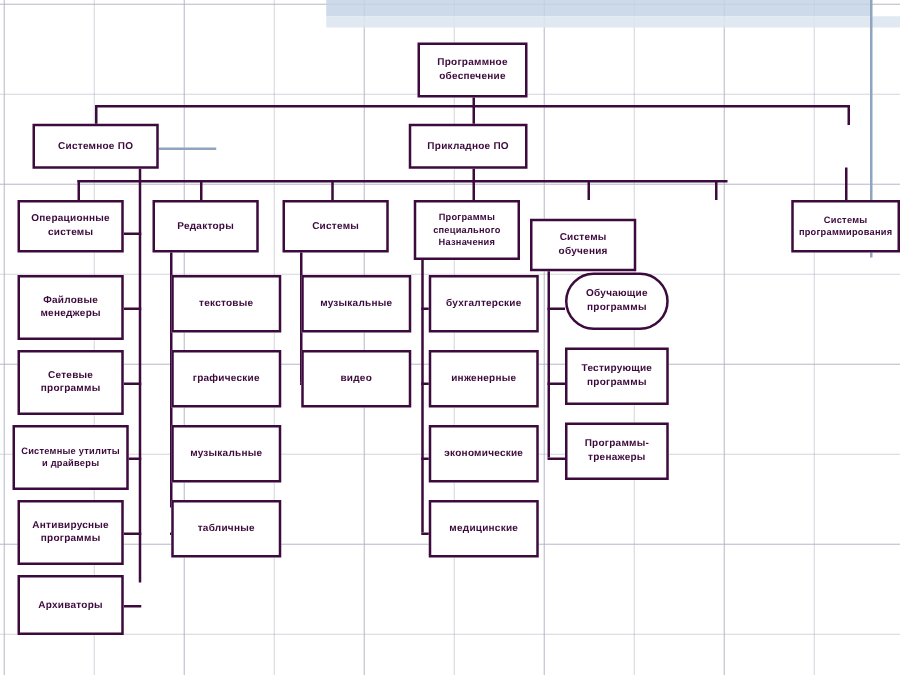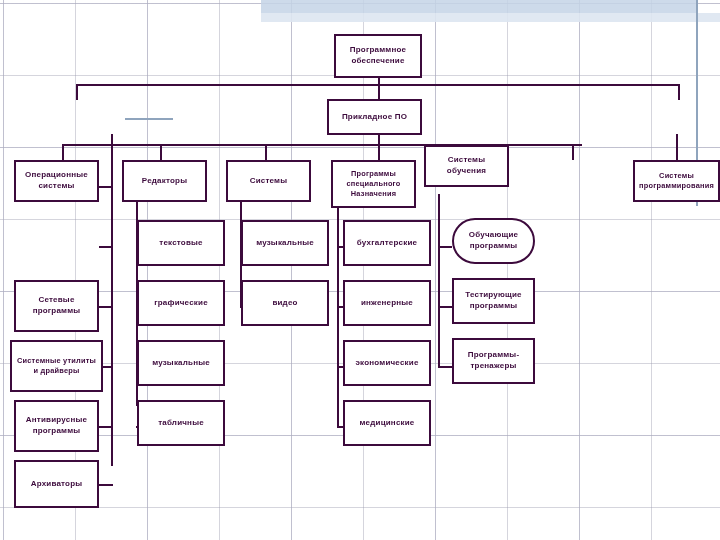--- a/index.html
+++ b/index.html
@@ -182,29 +182,31 @@
   <div class="conn h" style="left:337px; top:366px; width:14px;"></div>
   <div class="conn h" style="left:337px; top:426px; width:14px;"></div>
 
   <div class="conn v" style="left:438px; top:194px; height:172px;"></div>
   <div class="conn h" style="left:438px; top:246px; width:14px;"></div>
   <div class="conn h" style="left:438px; top:306px; width:14px;"></div>
   <div class="conn h" style="left:438px; top:366px; width:14px;"></div>
 
   <div class="node" style="left:334px; top:34px;  width:88px;  height:44px;">Программное обеспечение</div>
 
+  <div class="node" style="left:26px;  top:99px;  width:101px; height:36px;">Системное ПО</div>
   <div class="node" style="left:327px; top:99px;  width:95px;  height:36px;">Прикладное ПО</div>
 
   <div class="node" style="left:14px;  top:160px; width:85px;  height:42px;">Операционные системы</div>
   <div class="node" style="left:122px; top:160px; width:85px;  height:42px;">Редакторы</div>
   <div class="node" style="left:226px; top:160px; width:85px;  height:42px;">Системы</div>
   <div class="node small" style="left:331px; top:160px; width:85px;  height:48px;">Программы специального Назначения</div>
-  <div class="node" style="left:424px; top:145px; width:85px;  height:42px;">Системы обучения</div>
+  <div class="node" style="left:424px; top:175px; width:85px;  height:42px;">Системы обучения</div>
   <div class="node small" style="left:633px; top:160px; width:87px;  height:42px;">Системы программирования</div>
 
+  <div class="node" style="left:14px;  top:220px; width:85px;  height:52px;">Файловые менеджеры</div>
   <div class="node" style="left:14px;  top:280px; width:85px;  height:52px;">Сетевые программы</div>
   <div class="node small" style="left:10px;  top:340px; width:93px;  height:52px;">Системные утилиты и драйверы</div>
   <div class="node" style="left:14px;  top:400px; width:85px;  height:52px;">Антивирусные программы</div>
   <div class="node" style="left:14px;  top:460px; width:85px;  height:48px;">Архиваторы</div>
 
   <div class="node" style="left:137px; top:220px; width:88px;  height:46px;">текстовые</div>
   <div class="node" style="left:137px; top:280px; width:88px;  height:46px;">графические</div>
   <div class="node" style="left:137px; top:340px; width:88px;  height:46px;">музыкальные</div>
   <div class="node" style="left:137px; top:400px; width:88px;  height:46px;">табличные</div>
 

